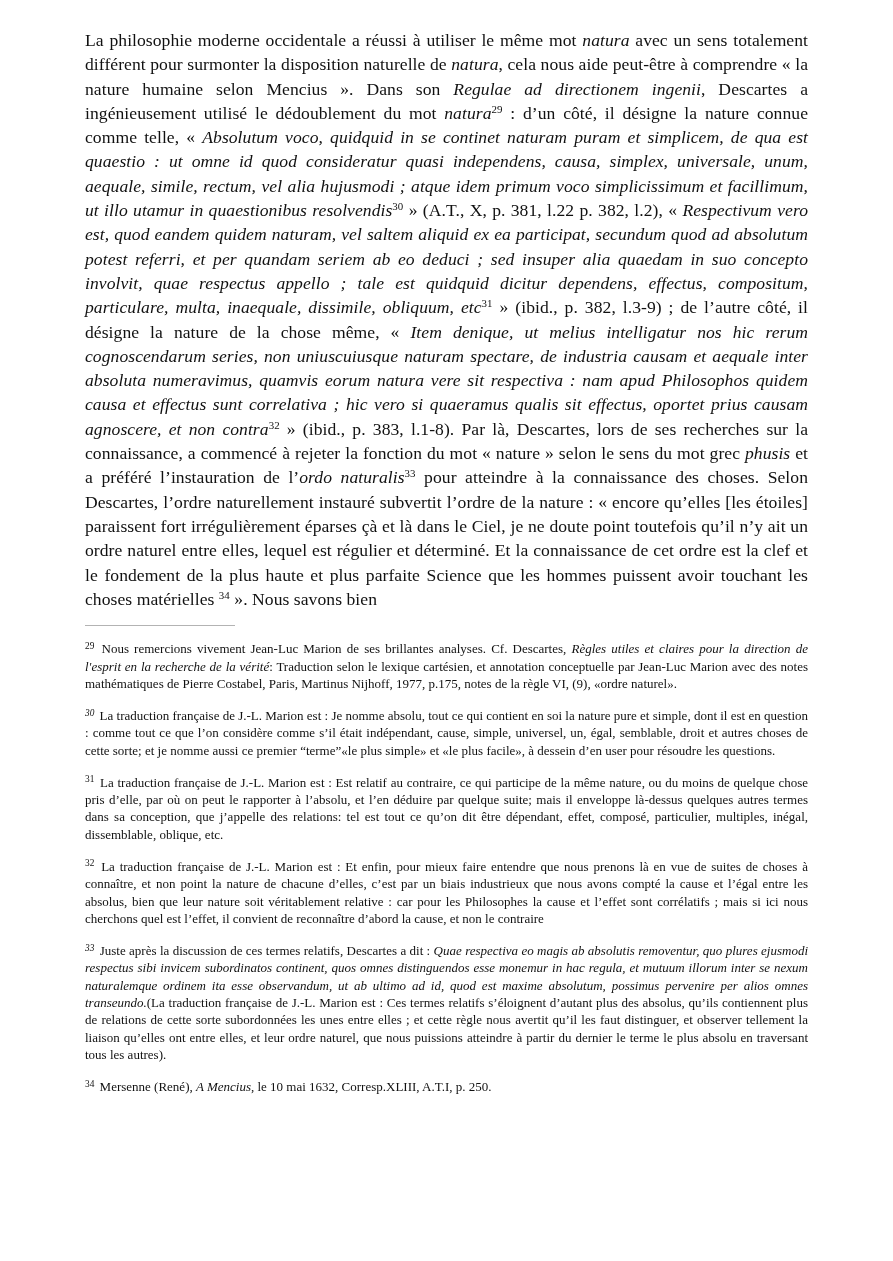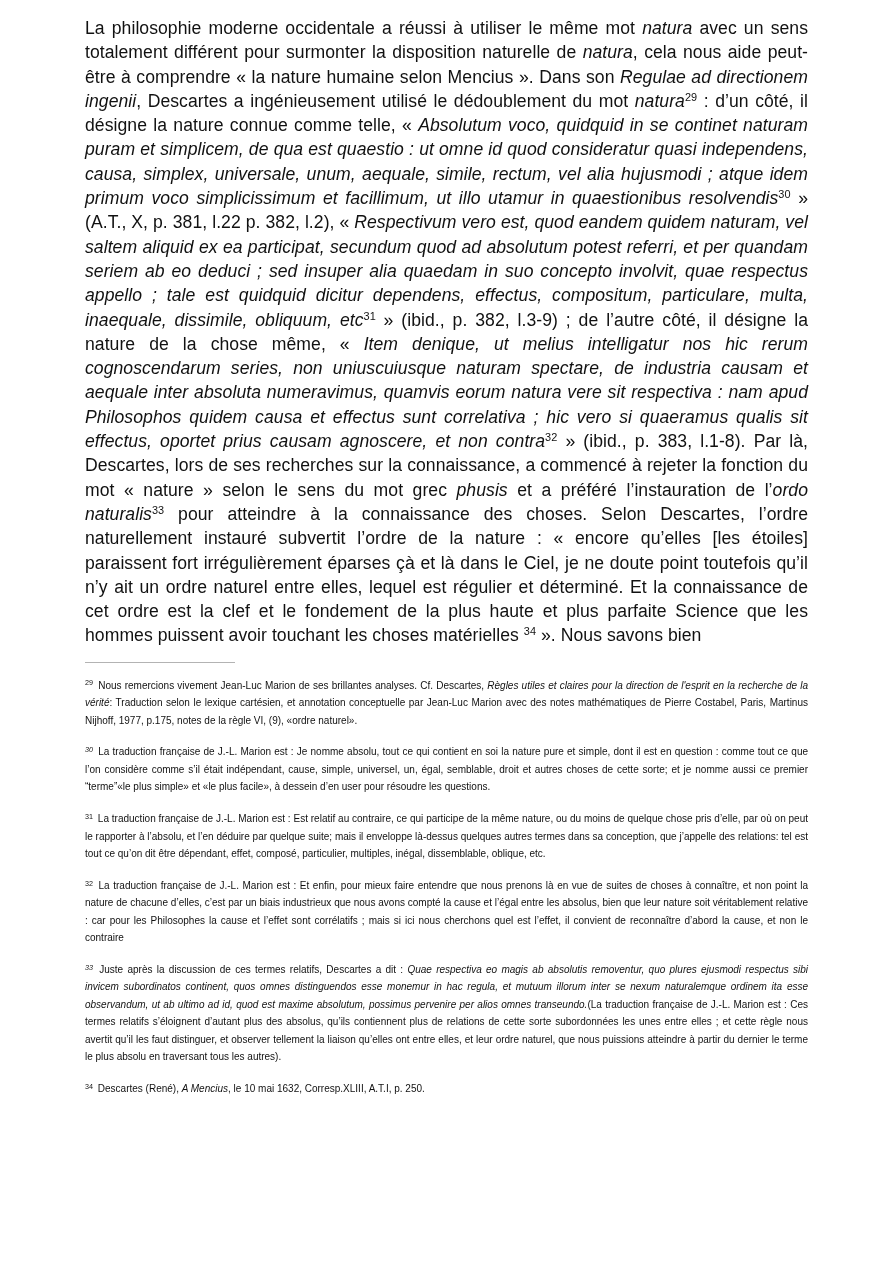--- a/index.html
+++ b/index.html
@@ -1,47 +1,47 @@
 <!DOCTYPE html>
 <html><head>
 <meta charset="utf-8">
 <style>
   html, body { margin: 0; padding: 0; background: #ffffff; }
   body { width: 893px; height: 1261px; position: relative; overflow: hidden; }
   .page {
-    position: absolute; left: 85px; top: 16px; width: 723px;
+    position: absolute; left: 85px; top: 28px; width: 723px;
     color: #111111;
-    font-family: Liberation Sans, sans-serif;
+    font-family: Liberation Serif, serif;
   }
   .body-text {
     font-size: 17.6px; line-height: 24.3px;
     text-align: justify; hyphens: manual; margin: 0;
     letter-spacing: 0.05px;
   }
   .body-text i, .fn i { font-style: italic; }
   sup { font-size: 0.62em; line-height: 0; vertical-align: 0.55em; }
   .sep {
     width: 150px; height: 0; border-top: 1px solid #b3b3b3;
     margin: 14px 0 0 0;
   }
   .footnotes { margin-top: 14px; }
   .fn {
-    font-size: 10px; line-height: 17.4px; text-align: justify;
+    font-size: 13px; line-height: 17.4px; text-align: justify;
     margin: 0 0 14.5px 0; hyphens: manual;
   }
   .fn .num { font-size: 0.72em; vertical-align: 0.45em; line-height: 0; margin-right: 2px; }
   .fn .num.it { font-style: italic; }
 </style>
 </head>
 <body>
 
 <div class="page">
   <p class="body-text" id="body-text"><span>La philosophie moderne occidentale a réussi à utiliser le même mot </span><i>natura</i><span> avec un sens totalement différent pour surmonter la disposition naturelle de </span><i>natura</i><span>, cela nous aide peut-être à comprendre « la nature humaine selon Mencius ». Dans son </span><i>Regulae ad direc­tionem ingenii</i><span>, Descartes a ingénieusement utilisé le dédoublement du mot </span><i>natura</i><sup>29</sup><span> : d’un côté, il désigne la nature connue comme telle, « </span><i>Absolutum voco, quidquid in se con­tinet naturam puram et simplicem, de qua est quaestio : ut omne id quod consideratur quasi independens, causa, simplex, universale, unum, aequale, simile, rectum, vel alia hujusmodi ; atque idem primum voco simplicissimum et facillimum, ut illo utamur in quaestionibus resolvendis</i><sup>30</sup><span> » (A.T., X, p. 381, l.22 p. 382, l.2), « </span><i>Respectivum vero est, quod eandem quidem naturam, vel saltem aliquid ex ea participat, secundum quod ad absolutum potest referri, et per quandam seriem ab eo deduci ; sed insuper alia quaedam in suo concepto involvit, quae respectus appello ; tale est quidquid dicitur dependens, ef­fectus, compositum, particulare, multa, inaequale, dissimile, obliquum, etc</i><sup>31</sup><span> » (ibid., p. 382, l.3-9) ; de l’autre côté, il désigne la nature de la chose même, « </span><i>Item denique, ut melius intelligatur nos hic rerum cognoscendarum series, non uniuscuiusque naturam spectare, de industria causam et aequale inter absoluta numeravimus, quamvis eorum natura vere sit respectiva : nam apud Philosophos quidem causa et effectus sunt correla­tiva ; hic vero si quaeramus qualis sit effectus, oportet prius causam agnoscere, et non contra</i><sup>32</sup><span> » (ibid., p. 383, l.1-8). Par là, Descartes, lors de ses recherches sur la connais­sance, a commencé à rejeter la fonction du mot « nature » selon le sens du mot grec </span><i>phusis</i><span> et a préféré l’instauration de l’</span><i>ordo naturalis</i><sup>33</sup><span> pour atteindre à la connaissance des choses. Selon Descartes, l’ordre naturellement instauré subvertit l’ordre de la nature : « encore qu’elles [les étoiles] paraissent fort irrégulièrement éparses çà et là dans le Ciel, je ne doute point toutefois qu’il n’y ait un ordre naturel entre elles, lequel est régulier et déterminé. Et la connaissance de cet ordre est la clef et le fondement de la plus haute et plus parfaite Sci­ence que les hommes puissent avoir touchant les choses matérielles </span><sup>34</sup><span> ». Nous savons bien</span></p>
   <div class="sep"></div>
   <div class="footnotes" id="footnotes">
       <p class="fn"><span class="num">29</span> <span>Nous remercions vivement Jean-Luc Marion de ses brillantes analyses. Cf. Descartes, </span><i>Règles utiles et claires pour la direction de l'esprit en la recherche de la vérité</i><span>: Traduction selon le lexique cartésien, et an­notation conceptuelle par Jean-Luc Marion avec des notes mathématiques de Pierre Costabel, Paris, Marti­nus Nijhoff, 1977, p.175, notes de la règle VI, (9), «ordre naturel».</span></p>
       <p class="fn"><span class="num it">30</span> <span>La traduction française de J.-L. Marion est : Je nomme absolu, tout ce qui contient en soi la nature pure et simple, dont il est en question : comme tout ce que l’on considère comme s’il était indépendant, cause, sim­ple, universel, un, égal, semblable, droit et autres choses de cette sorte; et je nomme aussi ce premier “terme”«le plus simple» et «le plus facile», à dessein d’en user pour résoudre les questions.</span></p>
       <p class="fn"><span class="num">31</span> <span>La traduction française de J.-L. Marion est : Est relatif au contraire, ce qui participe de la même nature, ou du moins de quelque chose pris d’elle, par où on peut le rapporter à l’absolu, et l’en déduire par quelque suite; mais il enveloppe là-dessus quelques autres termes dans sa conception, que j’appelle des relations: tel est tout ce qu’on dit être dépendant, effet, composé, particulier, multiples, inégal, dissemblable, oblique, etc.</span></p>
       <p class="fn"><span class="num">32</span> <span>La traduction française de J.-L. Marion est : Et enfin, pour mieux faire entendre que nous prenons là en vue de suites de choses à connaître, et non point la nature de chacune d’elles, c’est par un biais industrieux que nous avons compté la cause et l’égal entre les absolus, bien que leur nature soit véritablement relative : car pour les Philosophes la cause et l’effet sont corrélatifs ; mais si ici nous cherchons quel est l’effet, il con­vient de reconnaître d’abord la cause, et non le contraire</span></p>
       <p class="fn"><span class="num it">33</span> <span>Juste après la discussion de ces termes relatifs, Descartes a dit : </span><i>Quae respectiva eo magis ab absolutis removentur, quo plures ejusmodi respectus sibi invicem subordinatos continent, quos omnes distinguendos esse monemur in hac regula, et mutuum illorum inter se nexum naturalemque ordinem ita esse observan­dum, ut ab ultimo ad id, quod est maxime absolutum, possimus pervenire per alios omnes transeundo.</i><span>(La traduction française de J.-L. Marion est : Ces termes relatifs s’éloignent d’autant plus des absolus, qu’ils con­tiennent plus de relations de cette sorte subordonnées les unes entre elles ; et cette règle nous avertit qu’il les faut distinguer, et observer tellement la liaison qu’elles ont entre elles, et leur ordre naturel, que nous puis­sions atteindre à partir du dernier le terme le plus absolu en traversant tous les autres).</span></p>
-      <p class="fn"><span class="num">34</span> <span>Descartes (René), </span><i>A Mencius</i><span>, le 10 mai 1632, Corresp.XLIII, A.T.I, p. 250.</span></p>
+      <p class="fn"><span class="num">34</span> <span>Mersenne (René), </span><i>A Mencius</i><span>, le 10 mai 1632, Corresp.XLIII, A.T.I, p. 250.</span></p>
     </div>
 </div>
 
 </body></html>

